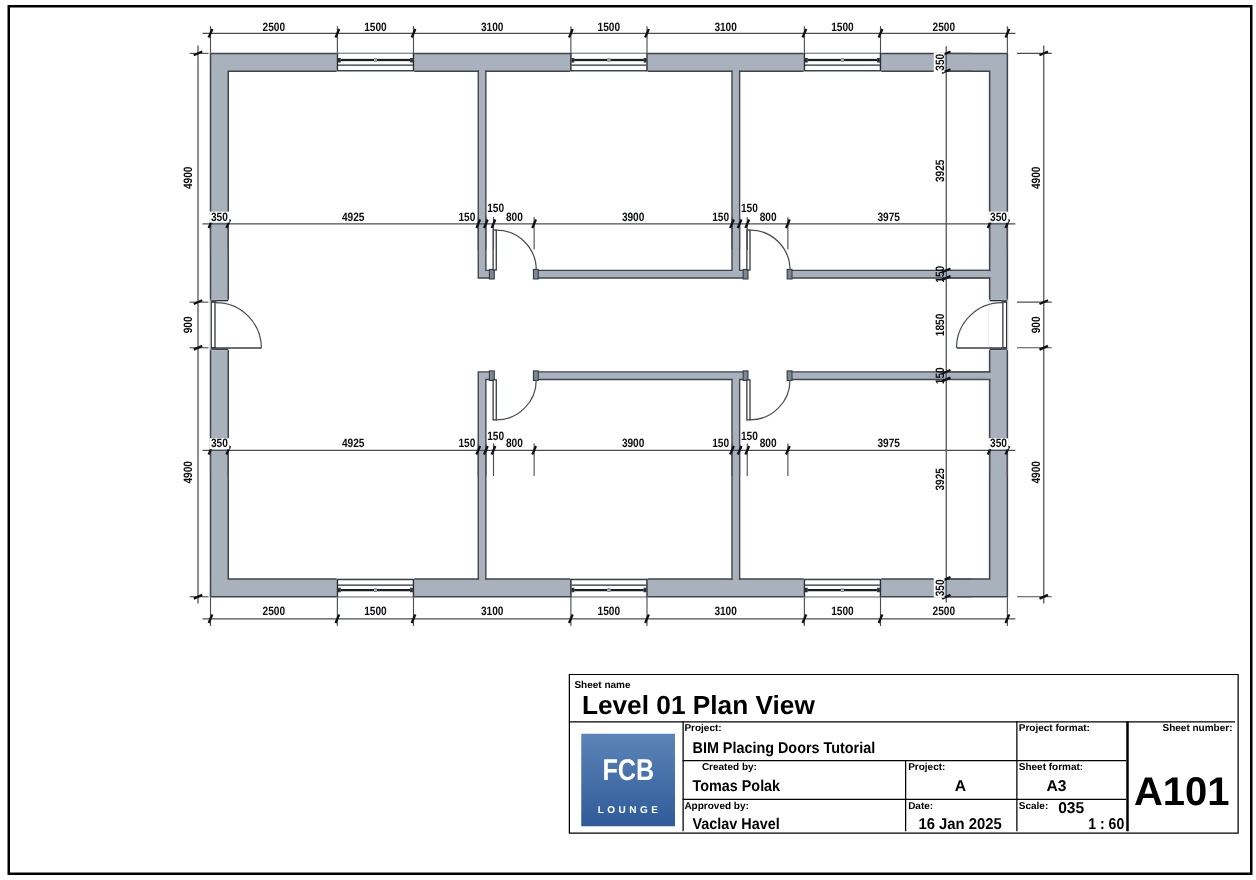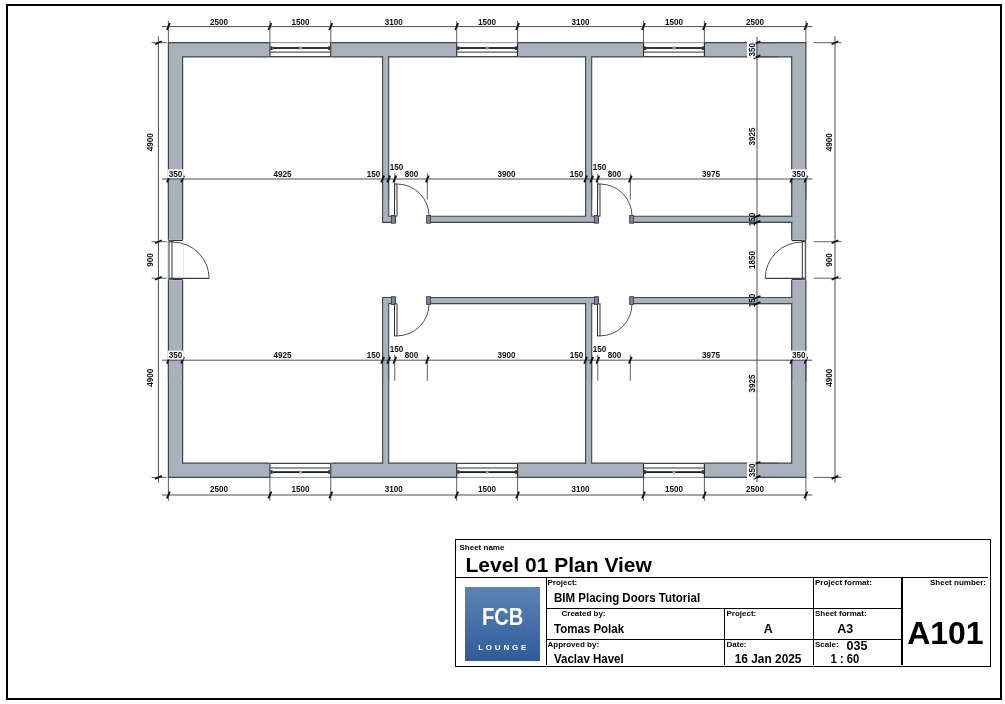--- a/index.html
+++ b/index.html
@@ -415,17 +415,17 @@
  <div class="abs lbl" style="left:271.0px;top:69.4px;width:80.0px;height:10.0px;">Project:</div>
  <div class="abs val ctr" style="left:268.3px;top:81.9px;width:88.9px;height:15.0px;"><span class="sxc">A</span></div>
  <div class="abs lbl" style="left:271.0px;top:100.4px;width:80.0px;height:10.0px;">Date:</div>
  <div class="abs val ctr" style="left:268.3px;top:112.4px;width:88.9px;height:15.0px;"><span class="sxd">16 Jan 2025</span></div>
 
  <div class="abs lbl" style="left:359.5px;top:38.4px;width:85.0px;height:10.0px;">Project format:</div>
  <div class="abs val ctr" style="left:357.2px;top:50.9px;width:88.6px;height:15.0px;margin-top:48px;"><span class="sxc">035</span></div>
  <div class="abs lbl" style="left:359.5px;top:69.4px;width:85.0px;height:10.0px;">Sheet format:</div>
  <div class="abs val ctr" style="left:357.2px;top:81.9px;width:65px;height:15.0px;"><span class="sxc">A3</span></div>
  <div class="abs lbl" style="left:359.5px;top:100.4px;width:67px;height:10.0px;">Scale:</div>
- <div class="abs val ctr" style="left:357.2px;top:112.4px;width:65px;height:15.0px;"><span class="sxe">1 : 60</span></div>
+ <div class="abs val ctr" style="left:357.2px;top:112.4px;width:65px;height:15.0px;padding-left:40px;"><span class="sxe">1 : 60</span></div>
 
  <div class="abs lbl" style="left:448.5px;top:38.4px;width:85.0px;height:10.0px;padding-left:26px;">Sheet number:</div>
  <div class="abs ctr" style="left:445.8px;top:75.4px;width:88.2px;height:30.0px;font-size:32px;font-weight:bold;white-space:nowrap">A101</div>
 </div>
 
 </body></html>

